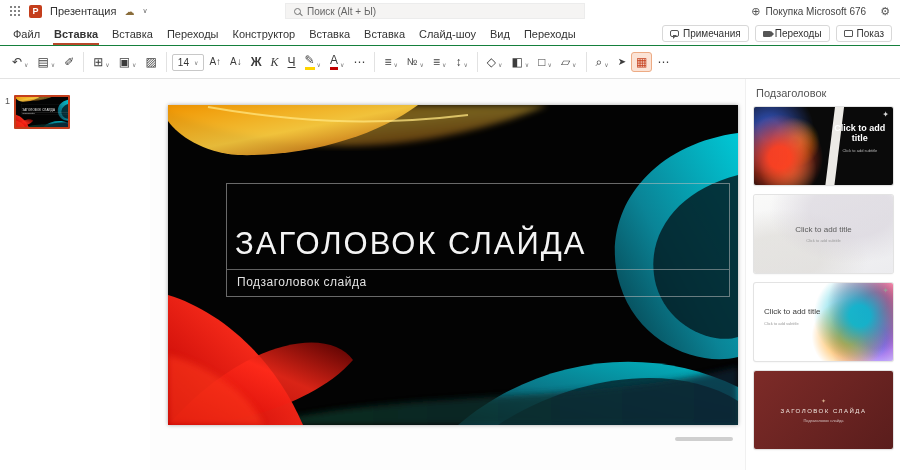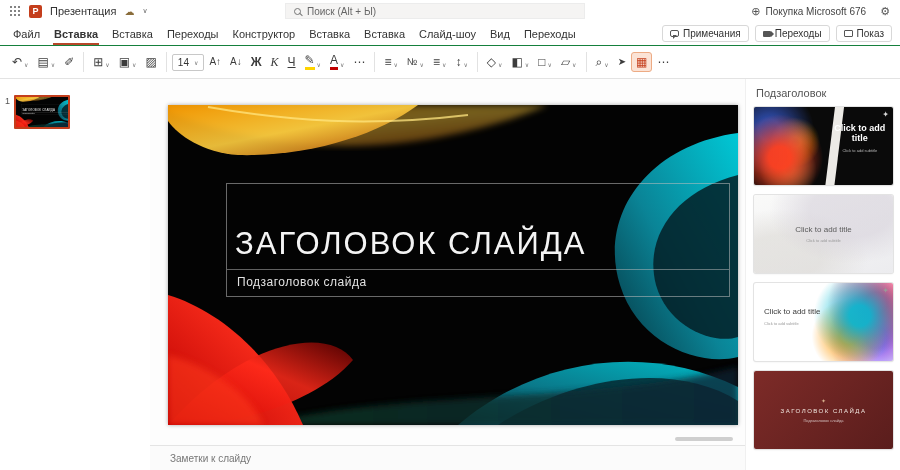--- a/index.html
+++ b/index.html
@@ -335,23 +335,20 @@
             </g>
           </defs>
           <use href="#slide-art"></use>
         </svg>
         <div class="title-box">
           <div class="slide-title">ЗАГОЛОВОК СЛАЙДА</div>
           <div class="slide-subtitle">Подзаголовок слайда</div>
         </div>
       </div>
       <div class="hscroll"></div>
-      <div class="notes">
-        <span>Заметки к слайду</span>
-      </div>
     </main>
 
     <aside class="designer">
       <div class="designer-title">Подзаголовок</div>
 
       <div class="card c1">
         <div class="c1-splash"></div>
         <div class="c1-tear"></div>
         <span class="sparkle on-dark">✦</span>
         <div class="c1-text">

